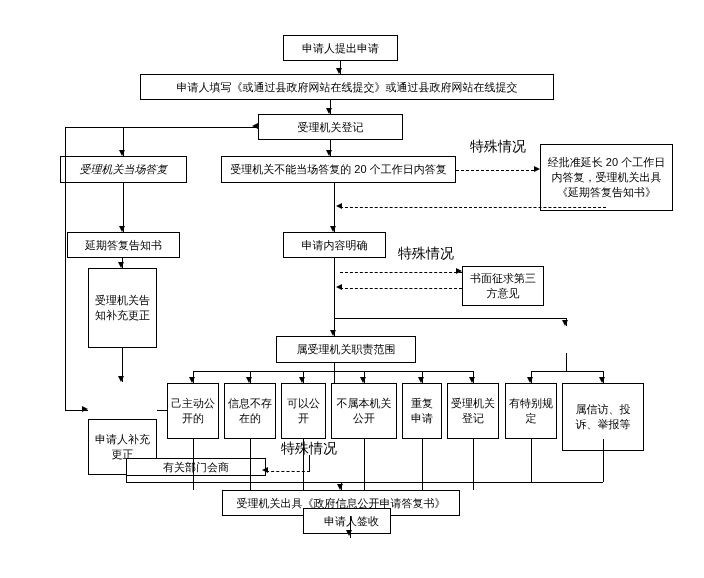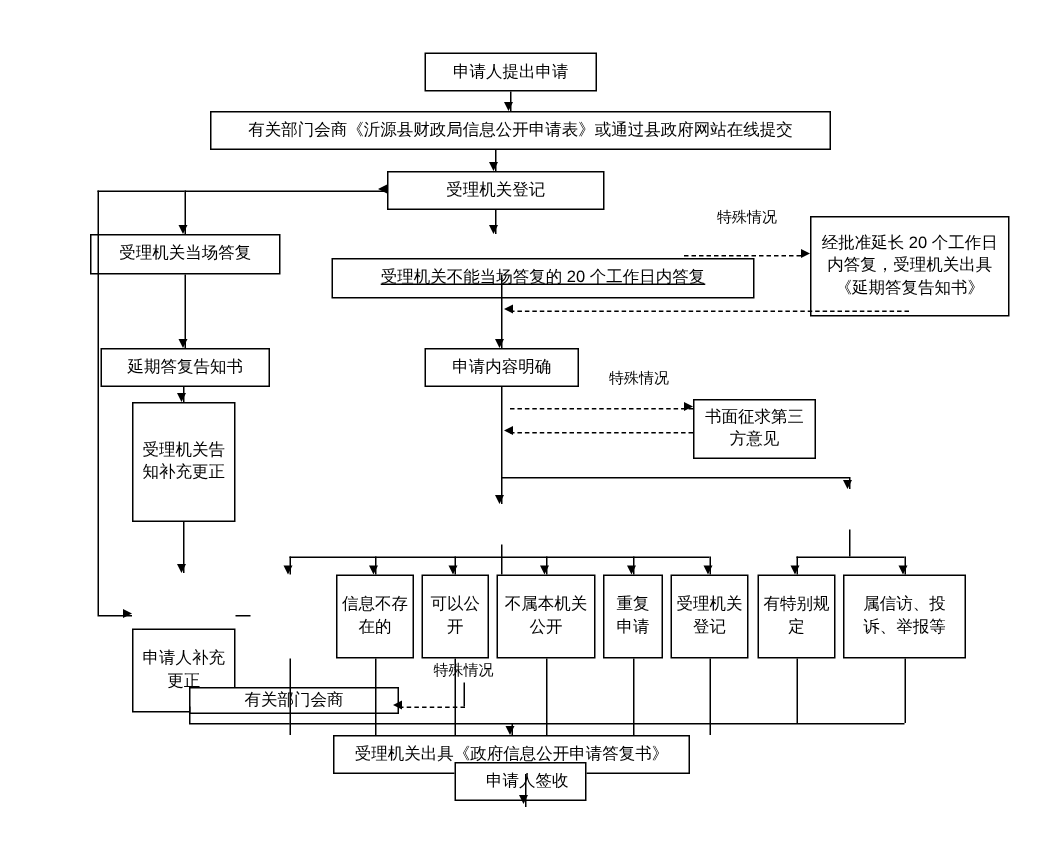--- a/index.html
+++ b/index.html
@@ -28,21 +28,21 @@
     display: flex;
     align-items: center;
     justify-content: center;
     text-align: center;
     padding: 2px 3px;
     white-space: pre-line;
   }
   .label {
     position: absolute;
     box-sizing: border-box;
-    font-size: 10px;
+    font-size: 14px;
     line-height: 14px;
     color: #000000;
     background: transparent;
     text-align: center;
     white-space: pre-line;
   }
   .line {
     position: absolute;
     background: #000000;
   }
@@ -79,56 +79,58 @@
     border-left: 1px dashed #000000;
   }
 </style>
 </head>
 <body>
 
 <div id="canvas">
 
   <div class="node" style="left:283px; top:35px; width:115px; height:26px;">申请人提出申请</div>
 
-  <div class="node" style="left:140px; top:74px; width:414px; height:26px;">有关部门会商《沂源县财政局信息公开申请表》或通过县政府网站在线提交</div>
+  <div class="node" style="left:140px; top:74px; width:414px; height:26px;">申请人填写《或通过县政府网站在线提交》或通过县政府网站在线提交</div>
 
   <div class="node" style="left:258px; top:114px; width:145px; height:26px;">受理机关登记</div>
 
-  <div class="node" style="left:60px; top:156px; width:127px; height:27px;">受理机关当场答复</div>
-
-  <div class="node" style="left:221px; top:172px; width:282px; height:27px;text-decoration:underline;">受理机关不能当场答复的 20 个工作日内答复</div>
+  <div class="node" style="left:60px; top:156px; width:127px; height:27px;font-style:italic;">受理机关当场答复</div>
+
+  <div class="node" style="left:221px; top:156px; width:235px; height:27px;">受理机关不能当场答复的 20 个工作日内答复</div>
 
   <div class="node" style="left:540px; top:144px; width:133px; height:67px;">经批准延长 20 个工作日内答复，受理机关出具《延期答复告知书》</div>
 
   <div class="node" style="left:67px; top:232px; width:113px; height:26px;">延期答复告知书</div>
 
   <div class="node" style="left:283px; top:232px; width:103px; height:26px;">申请内容明确</div>
 
   <div class="node" style="left:462px; top:266px; width:82px; height:40px;">书面征求第三方意见</div>
 
   <div class="node" style="left:88px; top:268px; width:69px; height:80px;">受理机关告知补充更正</div>
 
   <div class="node" style="left:88px; top:382px; width:69px; height:56px;margin-top:37px;">申请人补充更正</div>
 
-
-
+  <div class="node" style="left:276px; top:336px; width:140px; height:27px;">属受理机关职责范围</div>
+
+
+  <div class="node" style="left:167px; top:383px; width:52px; height:56px;">己主动公开的</div>
 
   <div class="node" style="left:224px; top:383px; width:52px; height:56px;">信息不存在的</div>
 
   <div class="node" style="left:281px; top:383px; width:45px; height:56px;">可以公开</div>
 
   <div class="node" style="left:331px; top:383px; width:66px; height:56px;">不属本机关公开</div>
 
   <div class="node" style="left:402px; top:383px; width:40px; height:56px;">重复申请</div>
 
   <div class="node" style="left:447px; top:383px; width:52px; height:56px;">受理机关登记</div>
 
   <div class="node" style="left:505px; top:383px; width:52px; height:56px;">有特别规定</div>
 
-  <div class="node" style="left:562px; top:383px; width:82px; height:56px;">属信访、投诉、举报等</div>
+  <div class="node" style="left:562px; top:383px; width:82px; height:68px;">属信访、投诉、举报等</div>
 
   <div class="node" style="left:126px; top:458px; width:140px; height:18px;">有关部门会商</div>
 
   <div class="node" style="left:222px; top:490px; width:238px; height:26px;">受理机关出具《政府信息公开申请答复书》</div>
 
   <div class="node" style="left:303px; top:508px; width:88px; height:26px;padding-left:12px;">申请人签收</div>
 
   <div class="label" style="left:468px; top:139px; width:60px;">特殊情况</div>
 
   <div class="label" style="left:396px; top:246px; width:60px;">特殊情况</div>

